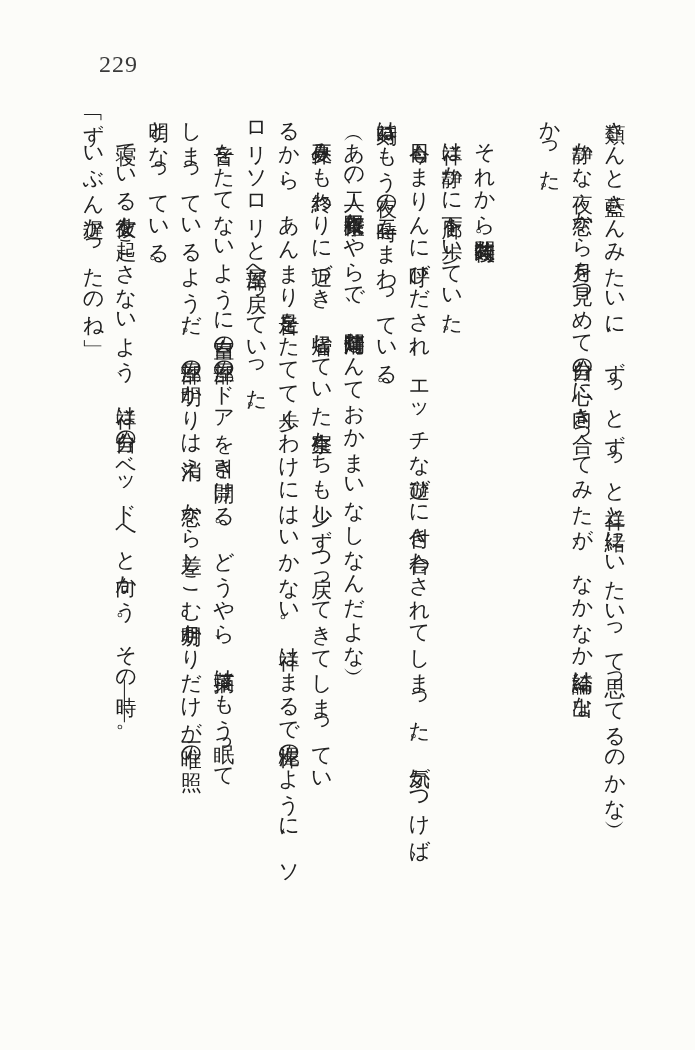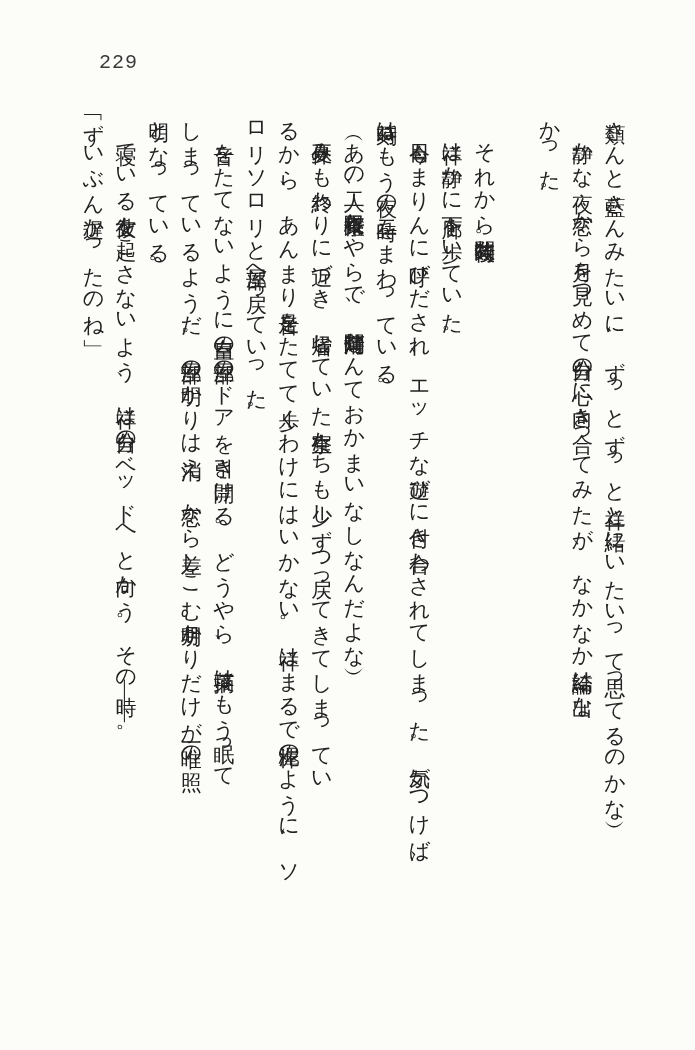--- a/index.html
+++ b/index.html
@@ -10,22 +10,22 @@
     position: relative;
     width: 695px;
     height: 1050px;
     background: #fcfcf9;
     overflow: hidden;
   }
   .page-number {
     position: absolute;
     top: 51px;
     left: 99px;
-    font-family: Liberation Mono, monospace;
-    font-size: 20px;
+    font-family: Liberation Serif, serif;
+    font-size: 24px;
     letter-spacing: 1px;
     color: #3a3a3a;
   }
   .text-block {
     position: absolute;
     top: 107px;
     right: 64px;
     height: 812px;
     writing-mode: vertical-rl;
     -webkit-writing-mode: vertical-rl;

